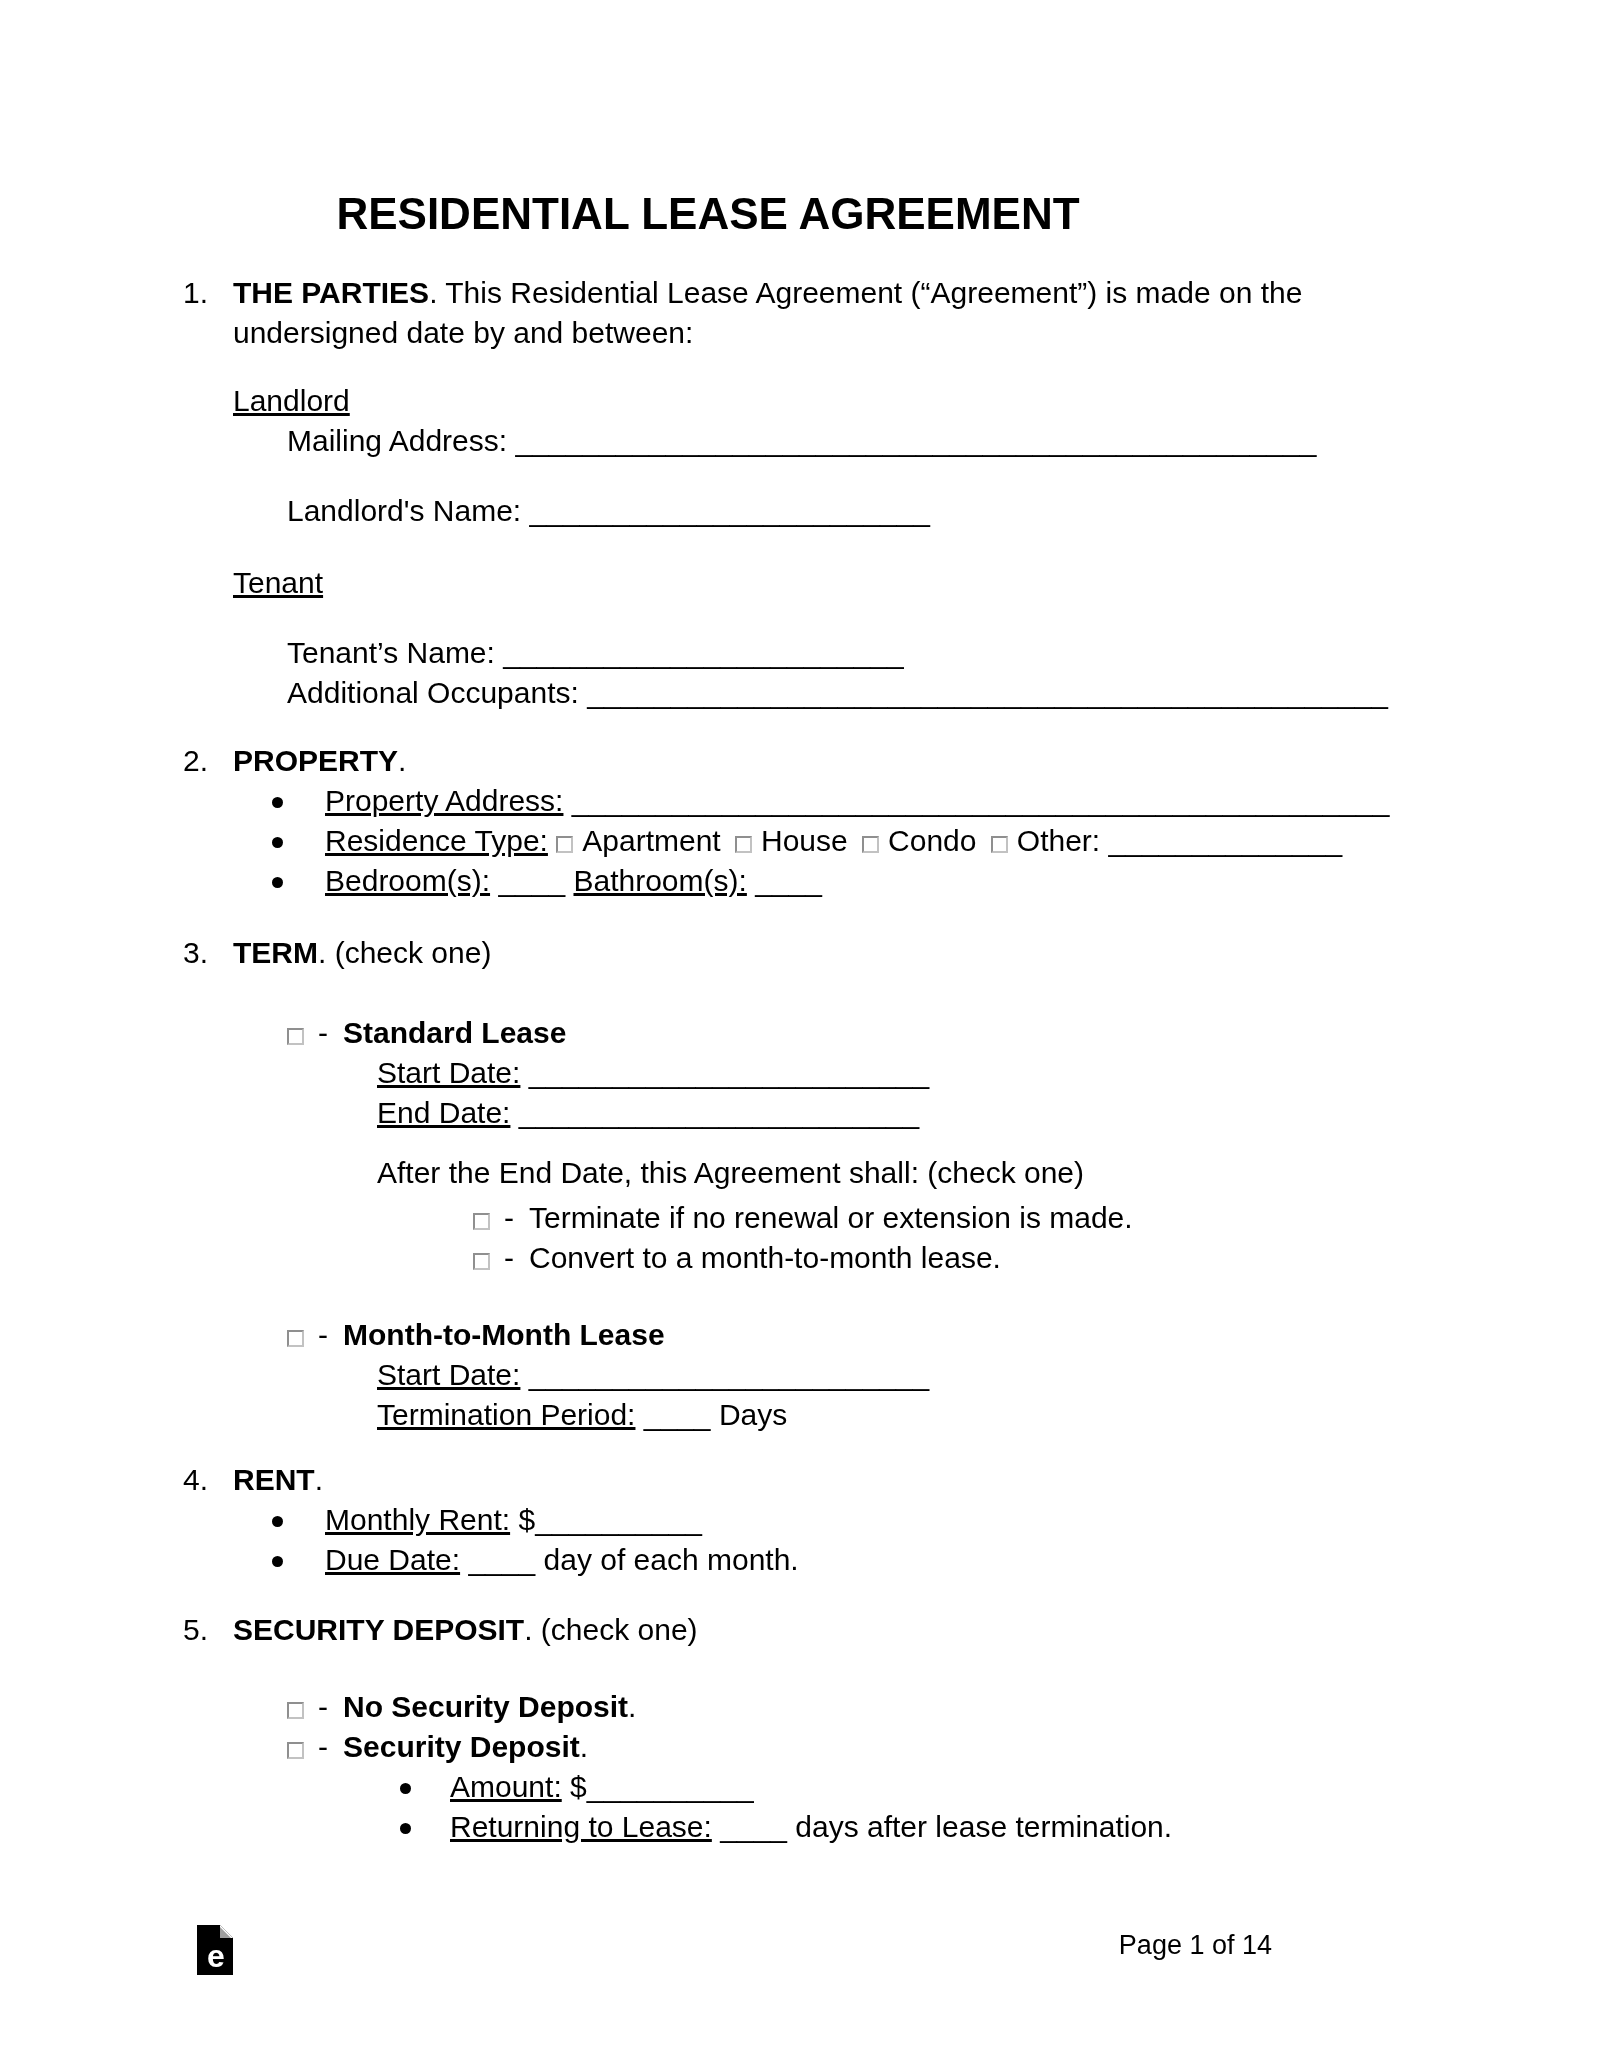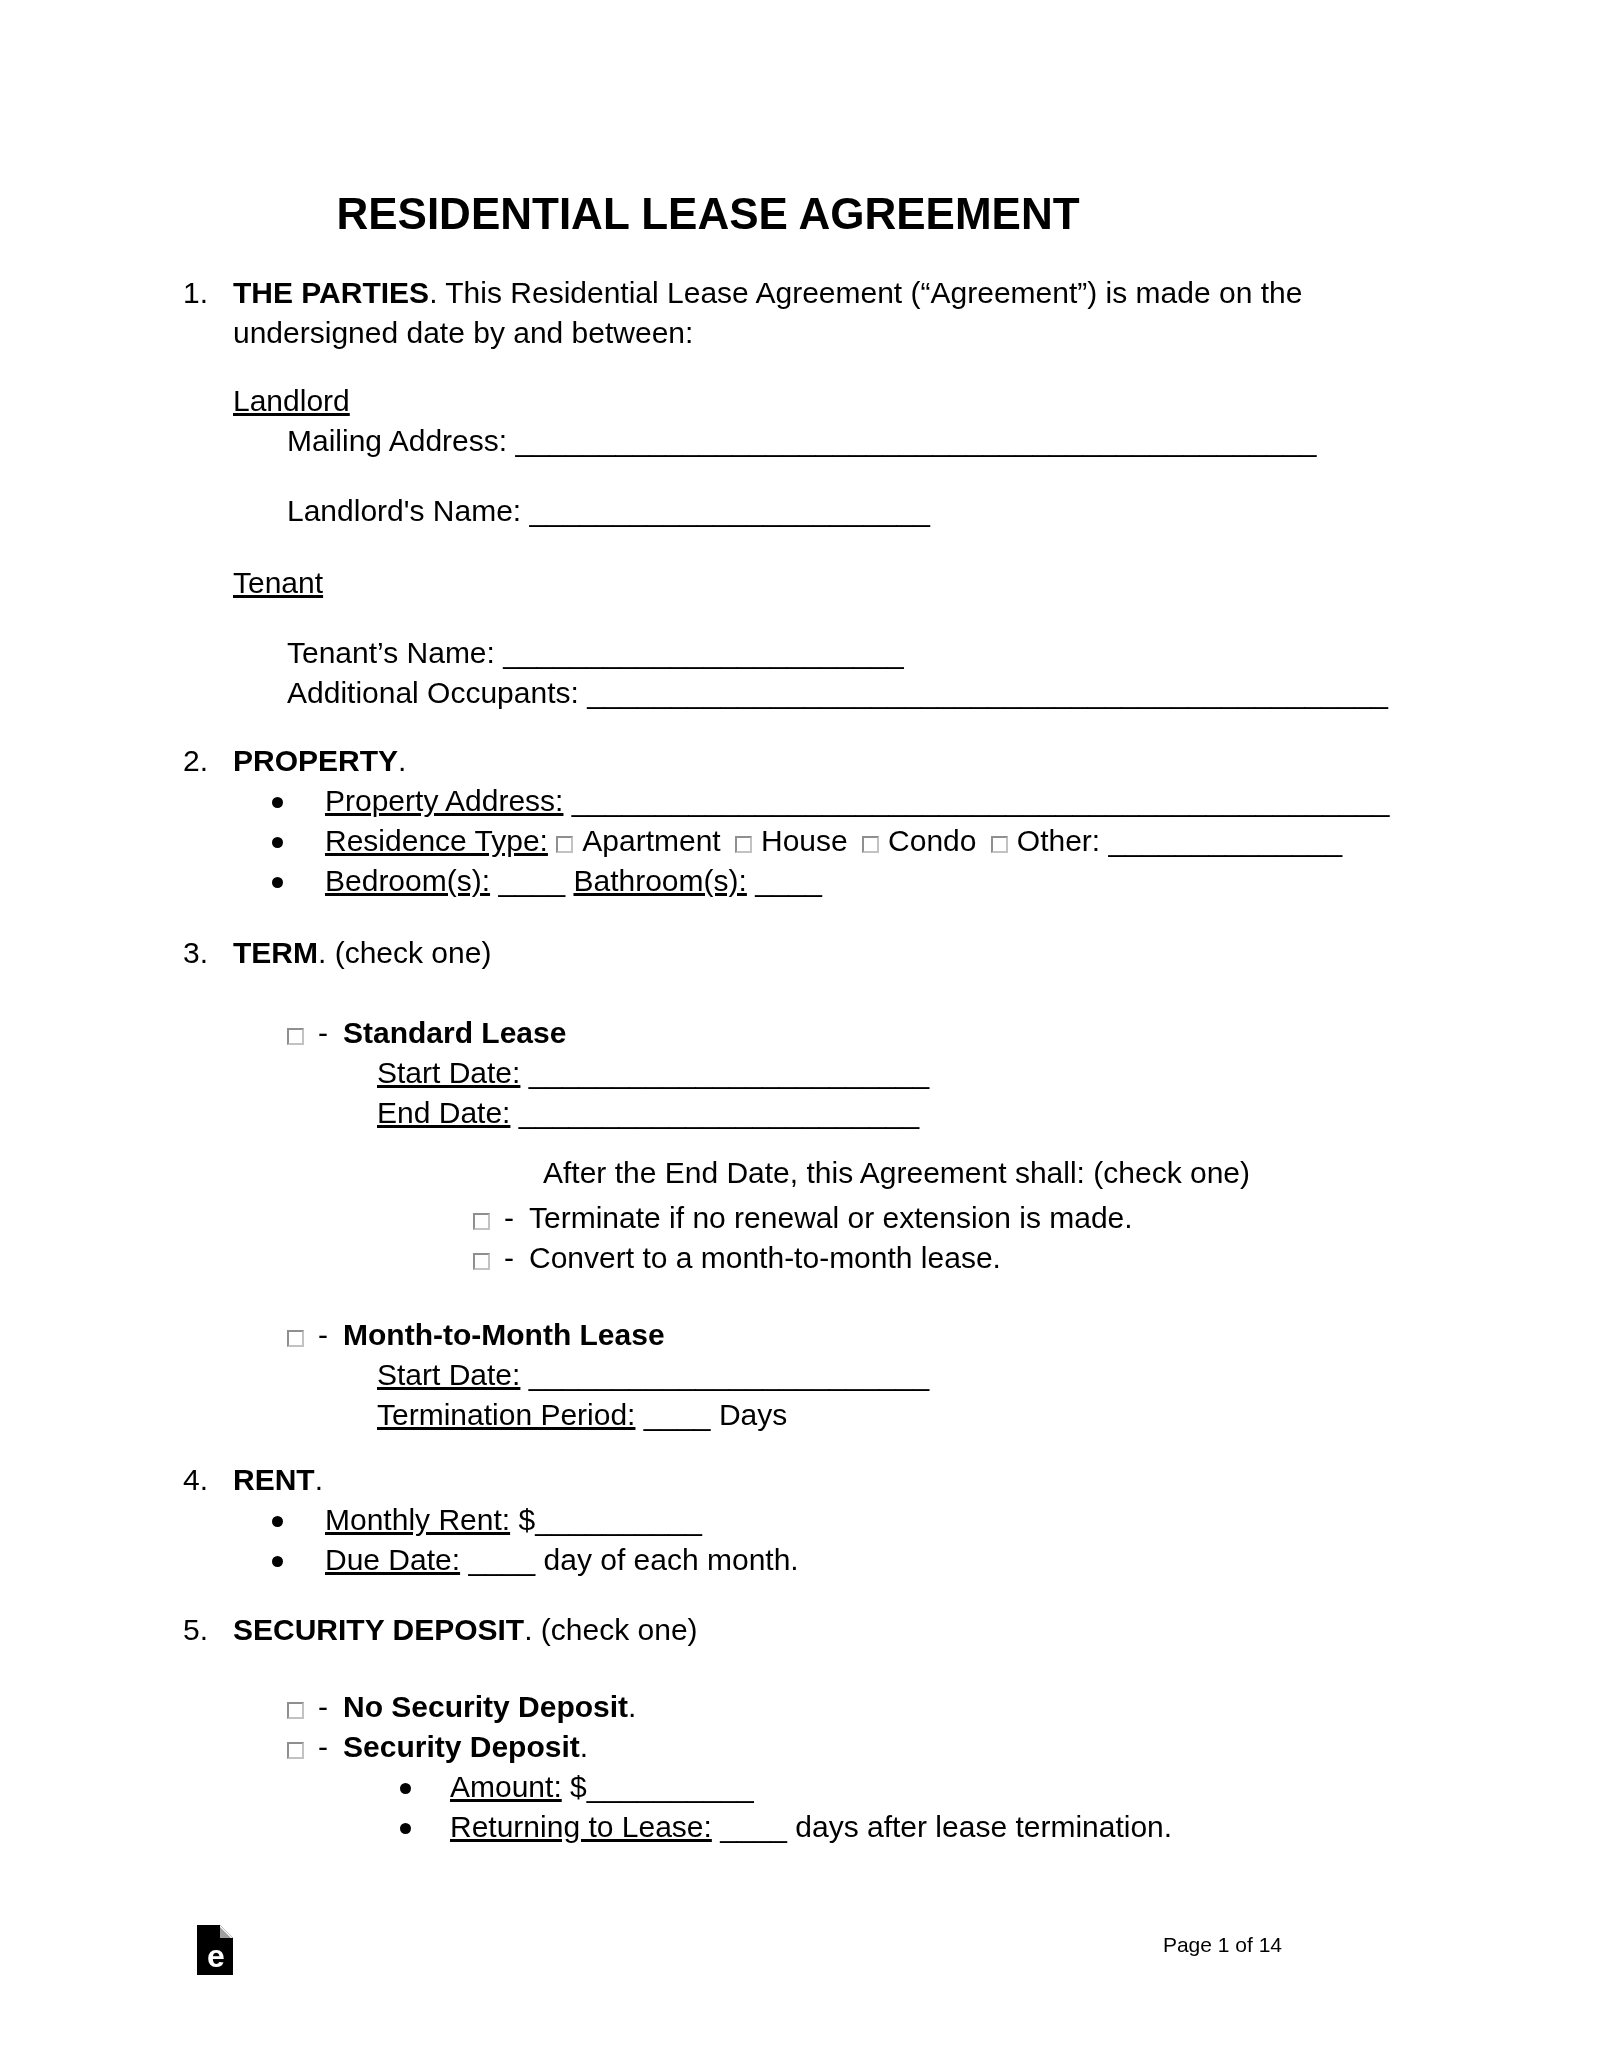--- a/index.html
+++ b/index.html
@@ -23,24 +23,24 @@
   .bullet .dot{display:inline-block;width:11px;height:11px;border-radius:50%;background:#000;margin-right:42px;position:relative;top:-3px;}
   .bullet-deep{margin-left:400px;}
   .bullet-deep .dot{display:inline-block;width:11px;height:11px;border-radius:50%;background:#000;margin-right:39px;position:relative;top:-3px;}
   .cb{display:inline-block;width:17px;height:17px;box-sizing:border-box;background:#fff;
       border:2px solid;border-color:#8f8f8f #c2c2c2 #c2c2c2 #8f8f8f;position:relative;top:2px;}
   .cb.mr{margin-right:14px;}
   .opt-cb{margin-right:9px;margin-left:6px;}
   .first-opt{margin-left:0;}
   .dash{margin-right:15px;}
   .mt-s1{margin-top:33px;}  .mt-28{margin-top:28px;}  .mt-30{margin-top:30px;}
-  .mt-32{margin-top:32px;}  .mt-40{margin-top:40px;}  .mt-20{margin-top:20px;text-align:center;}
+  .mt-32{margin-top:32px;}  .mt-40{margin-top:40px;}  .mt-20{margin-top:20px;}
   .mt-5{margin-top:5px;}    .mt-37{margin-top:37px;}  .mt-25{margin-top:25px;}
   .mt-39{}
-  .footer-page{position:absolute;top:1931px;right:134px;font-size:21px;line-height:28px;text-align:right;}
+  .footer-page{position:absolute;top:1931px;right:144px;font-size:27px;line-height:28px;text-align:right;}
   .logo{position:absolute;left:197px;top:1925px;width:36px;height:50px;}
 </style>
 </head>
 <body>
 
 <div class="page">
 
   <div class="title">RESIDENTIAL LEASE AGREEMENT</div>
 
   <div class="sec mt-s1">

